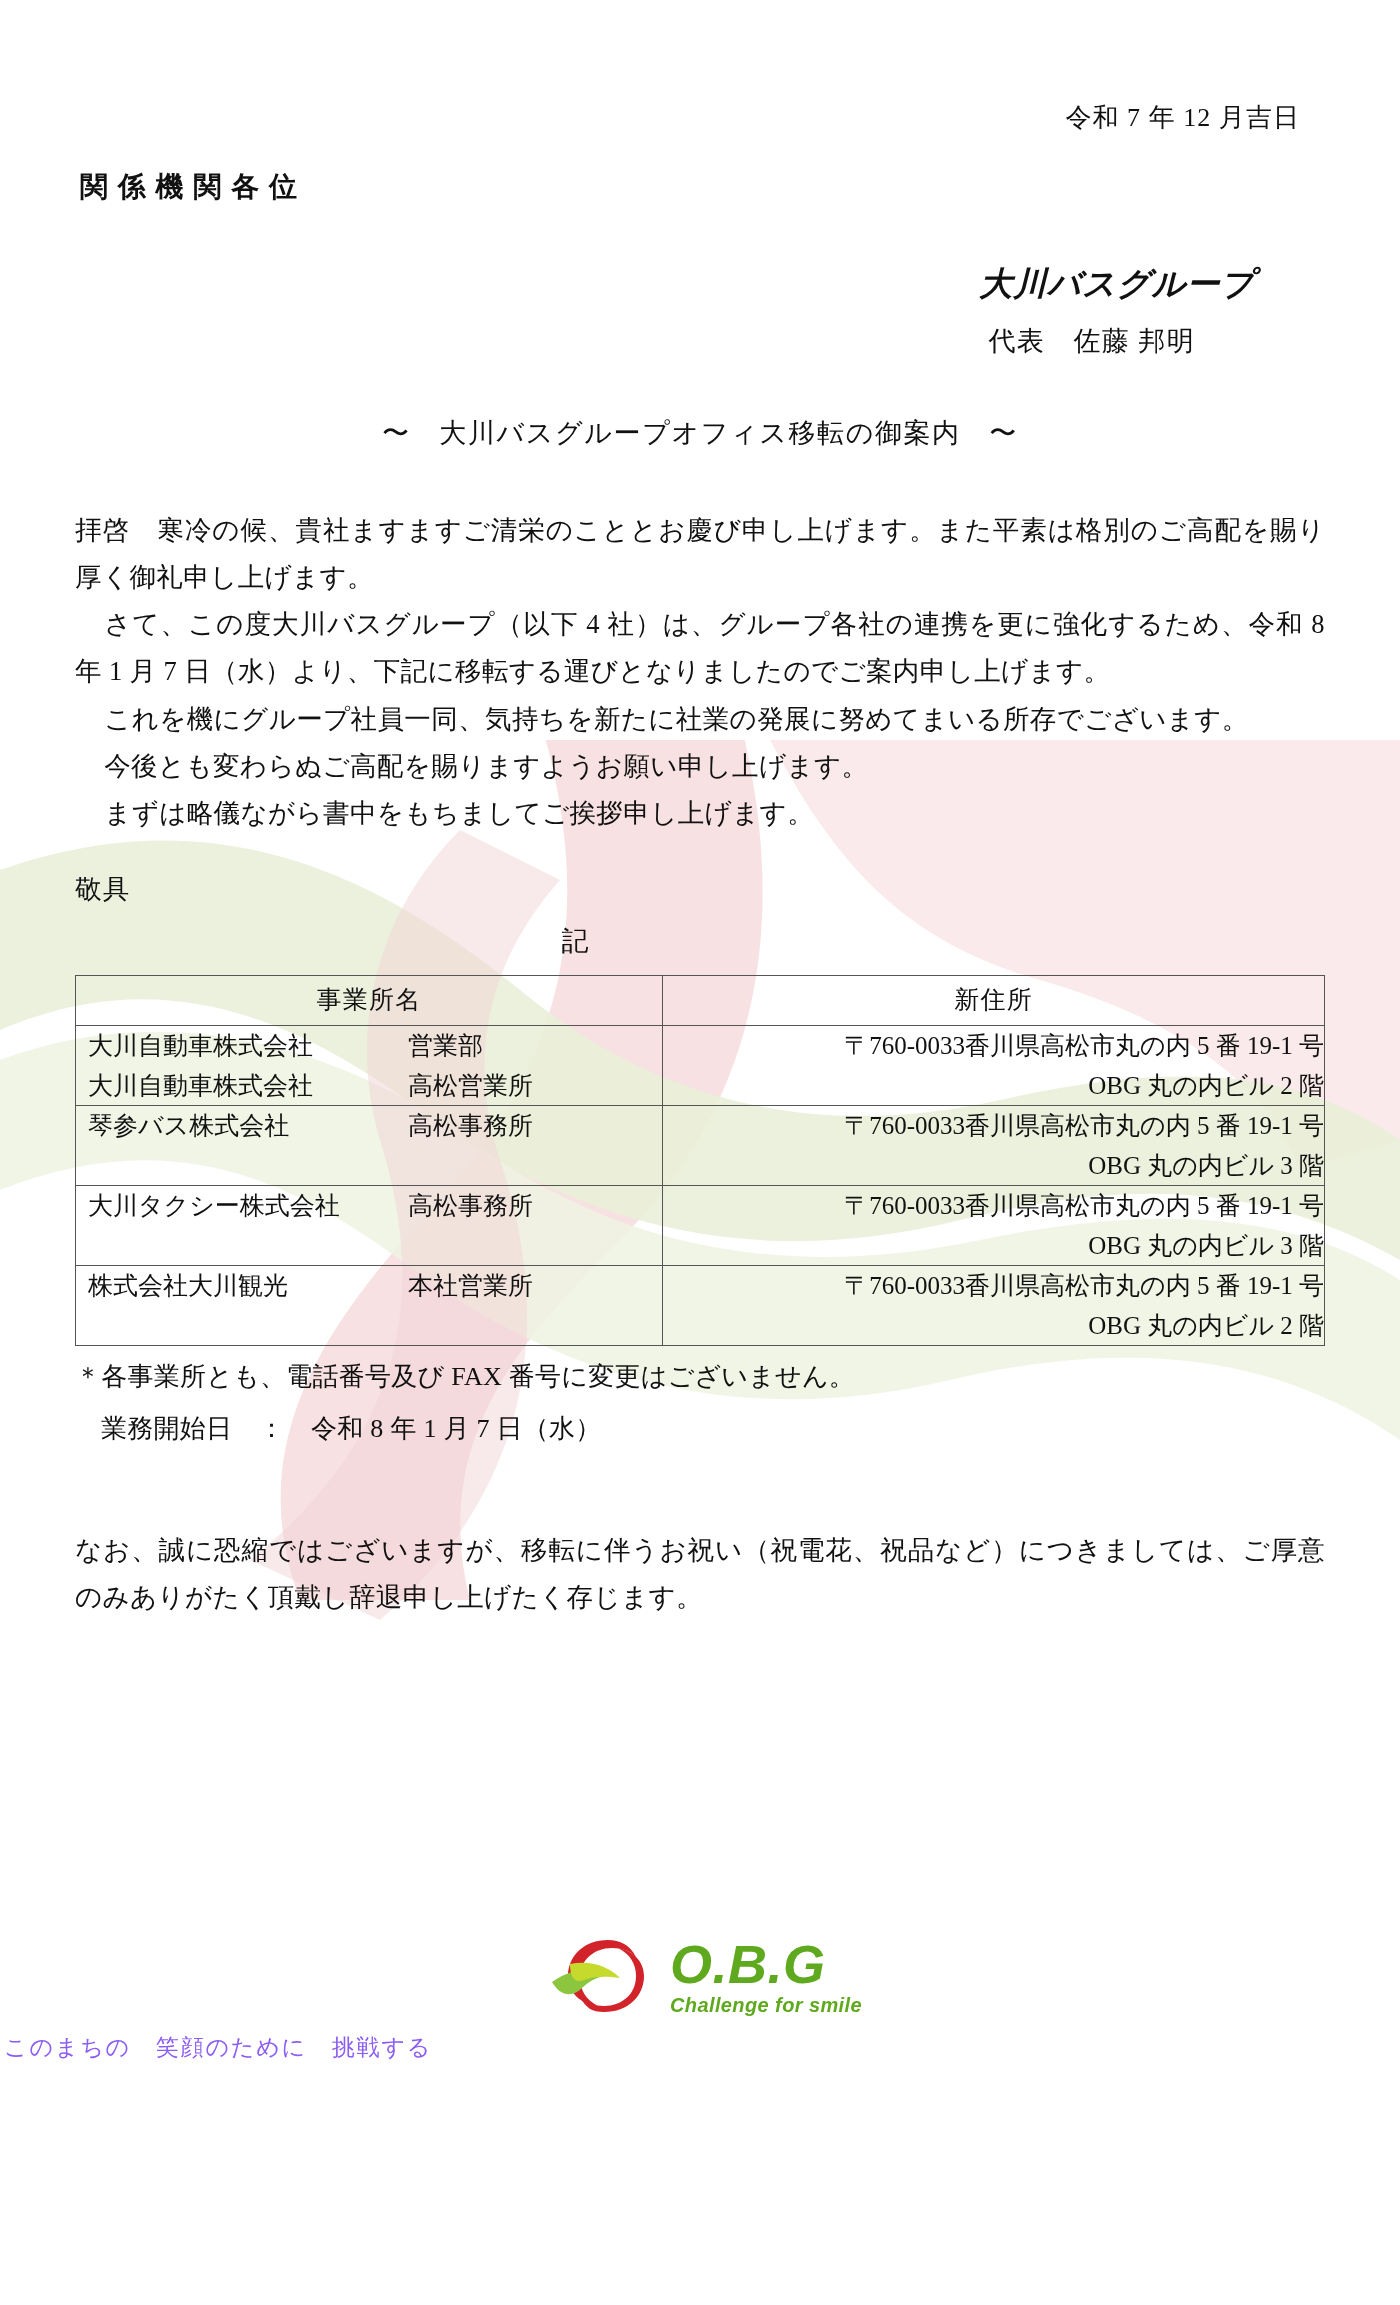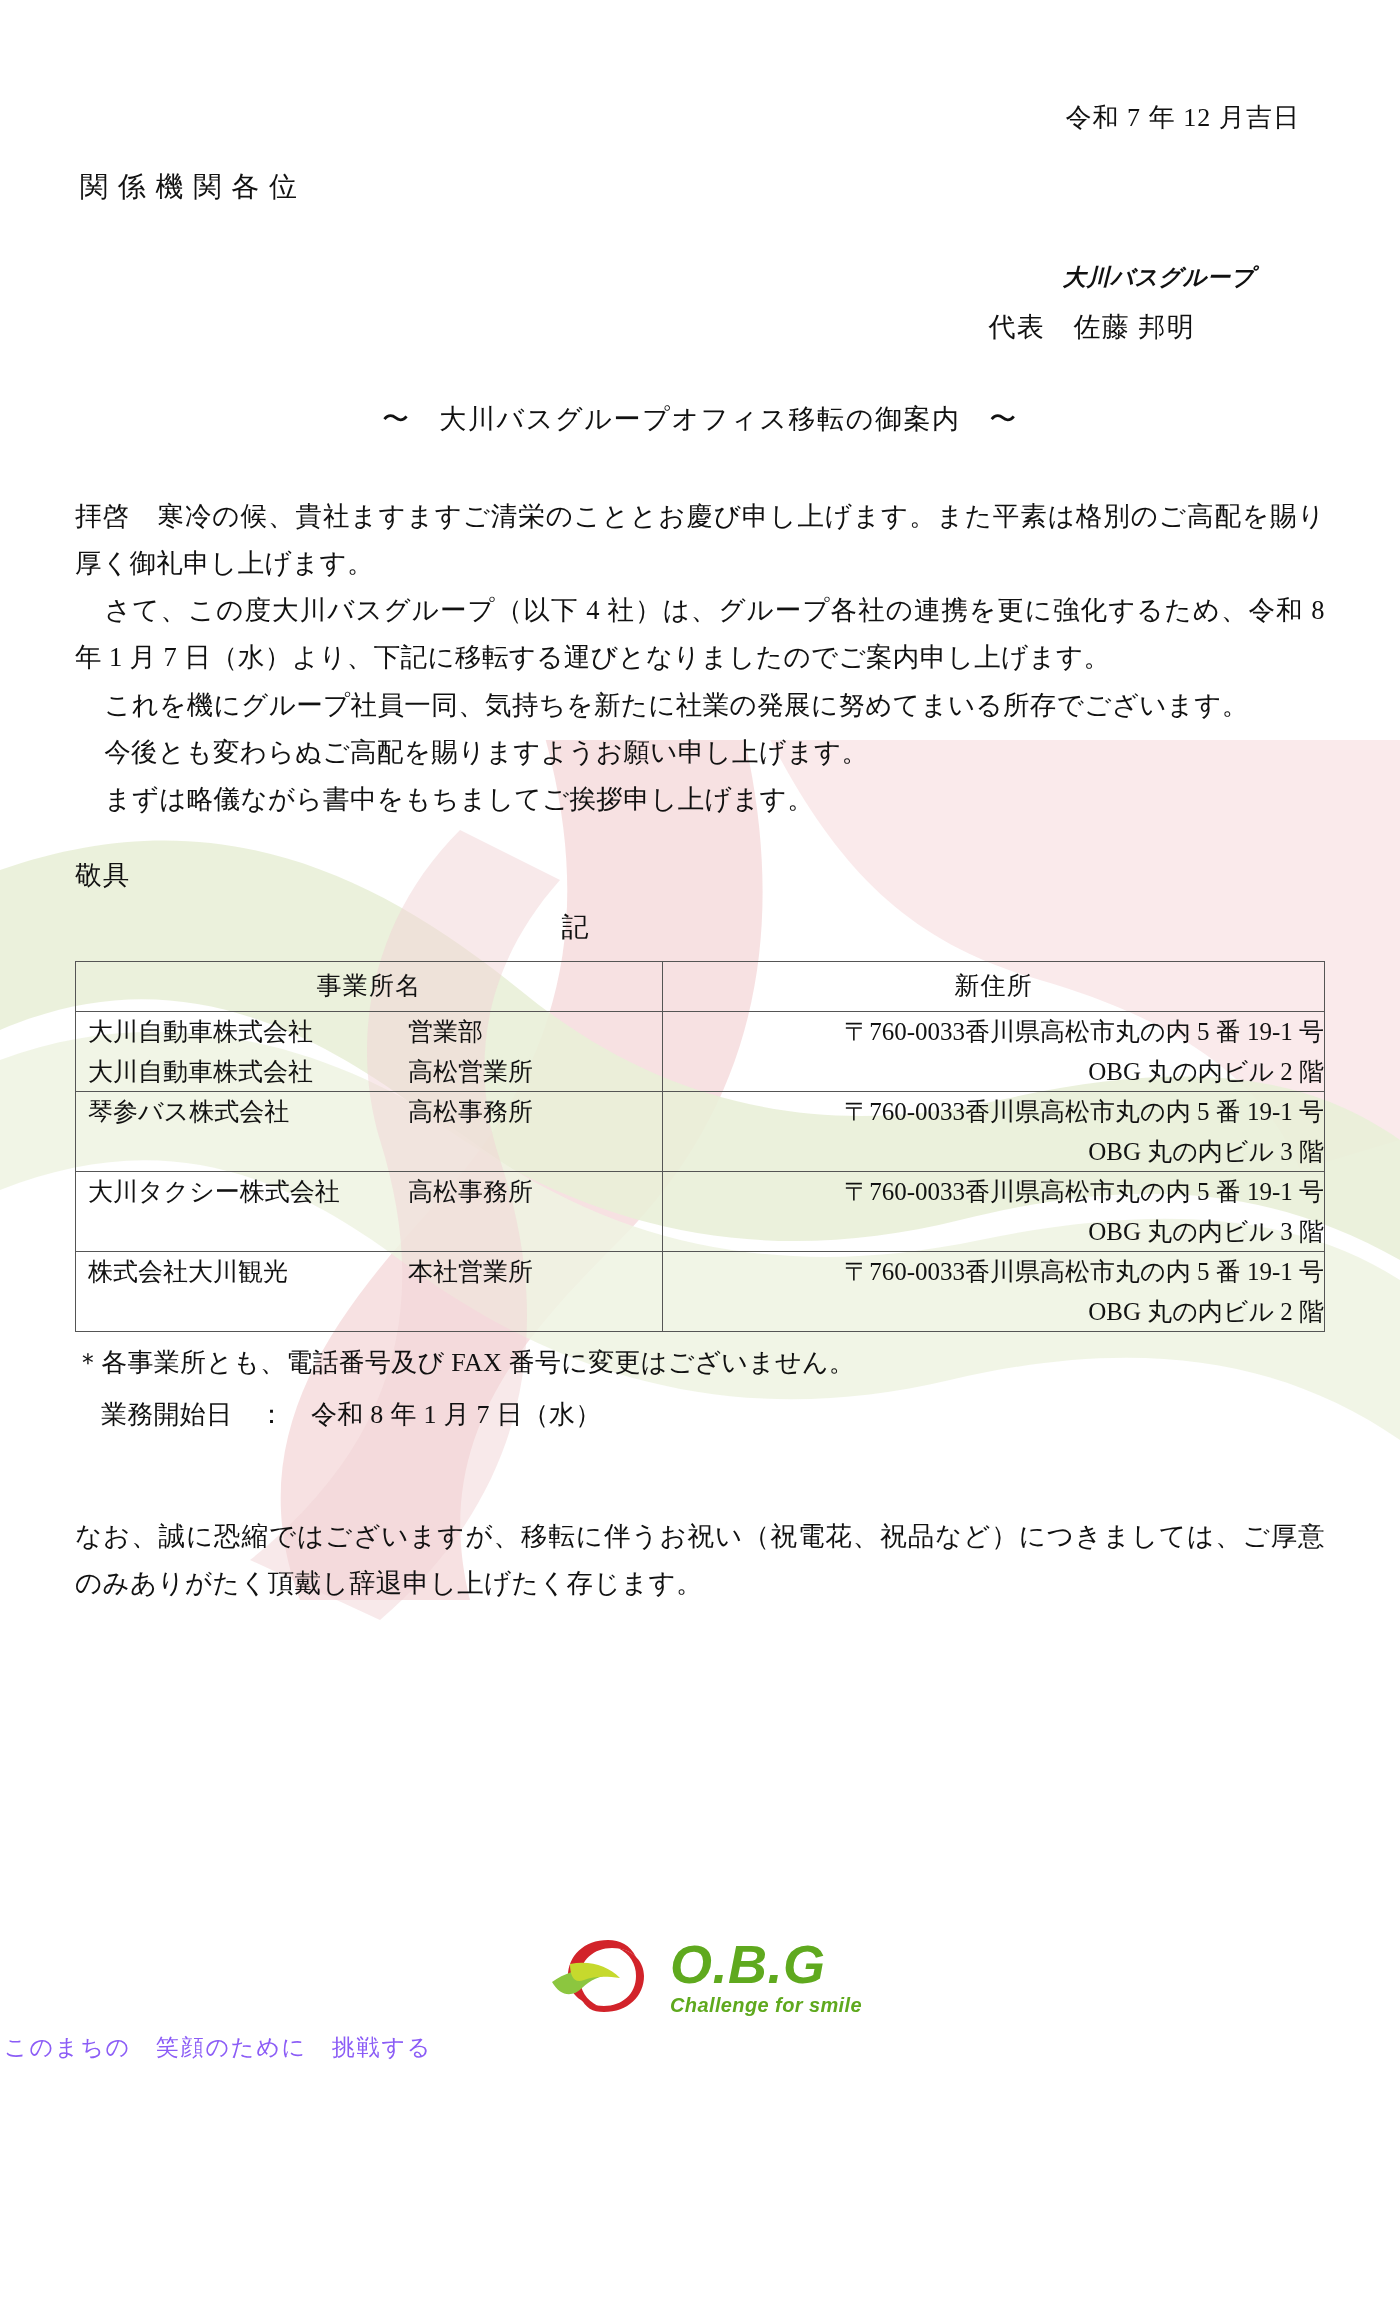--- a/index.html
+++ b/index.html
@@ -43,28 +43,29 @@
     font-size: 26px;
     letter-spacing: 0.04em;
     padding-top: 100px;
     padding-right: 25px;
   }
   .addressee {
     font-size: 28px;
     letter-spacing: 0.35em;
     margin-top: 33px;
     margin-left: 5px;
+    font-weight: bold;
   }
   .sender-block {
     margin-top: 56px;
     text-align: right;
     padding-right: 70px;
   }
   .sender-name {
-    font-size: 23px;
+    font-size: 33px;
     font-weight: bold;
     font-style: italic;
     letter-spacing: 0.03em;
   }
   .sender-rep {
     font-size: 27px;
     margin-top: 16px;
     letter-spacing: 0.05em;
     padding-right: 60px;
   }

